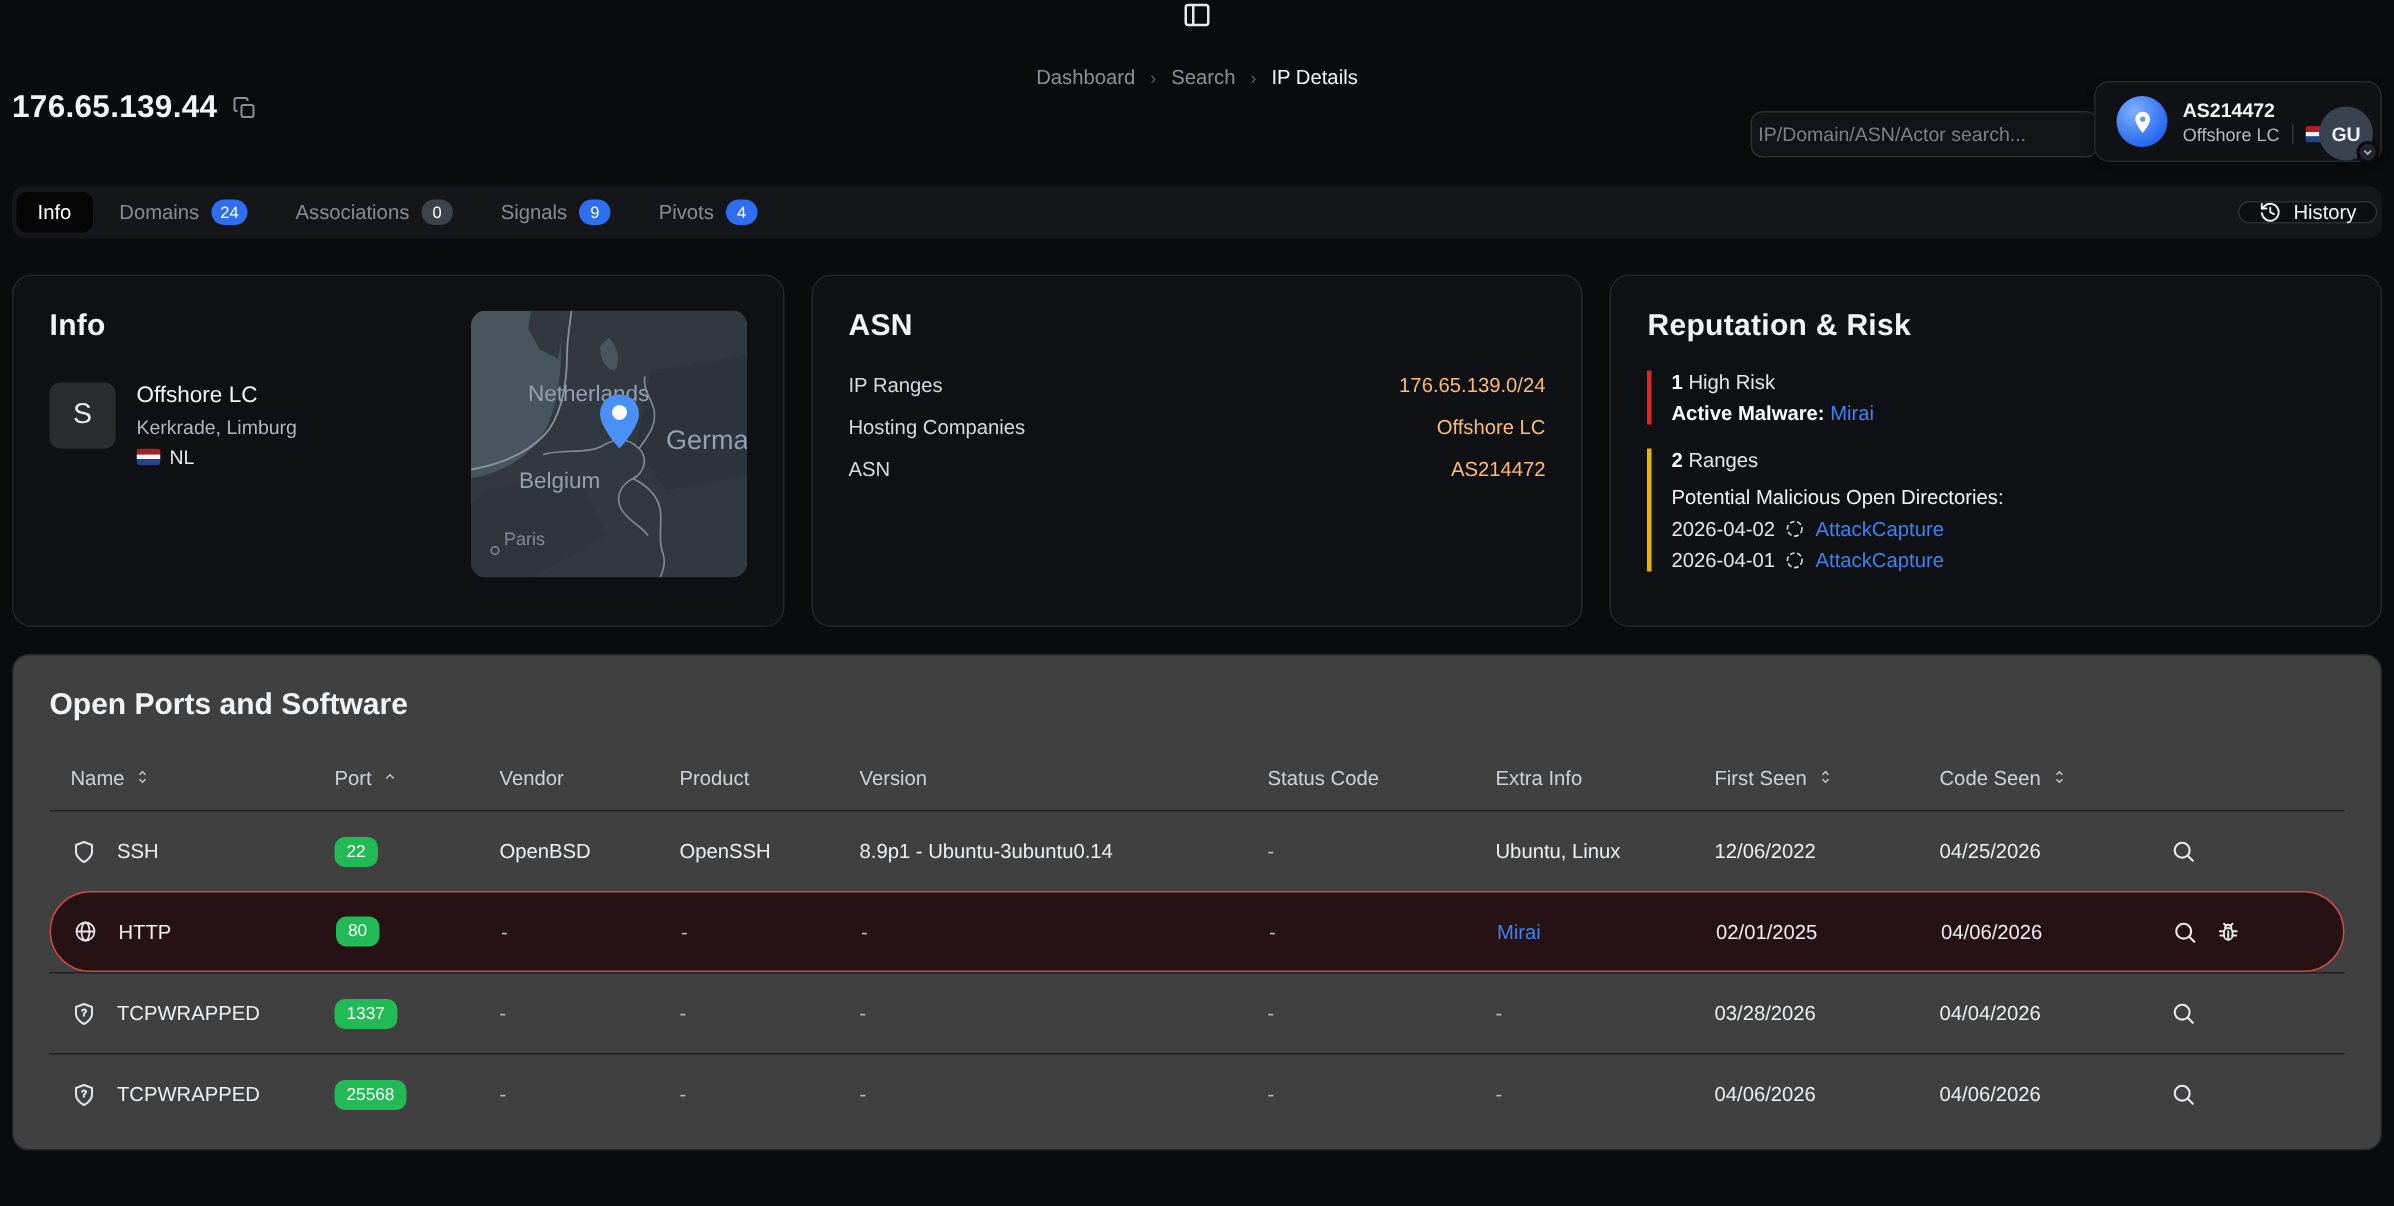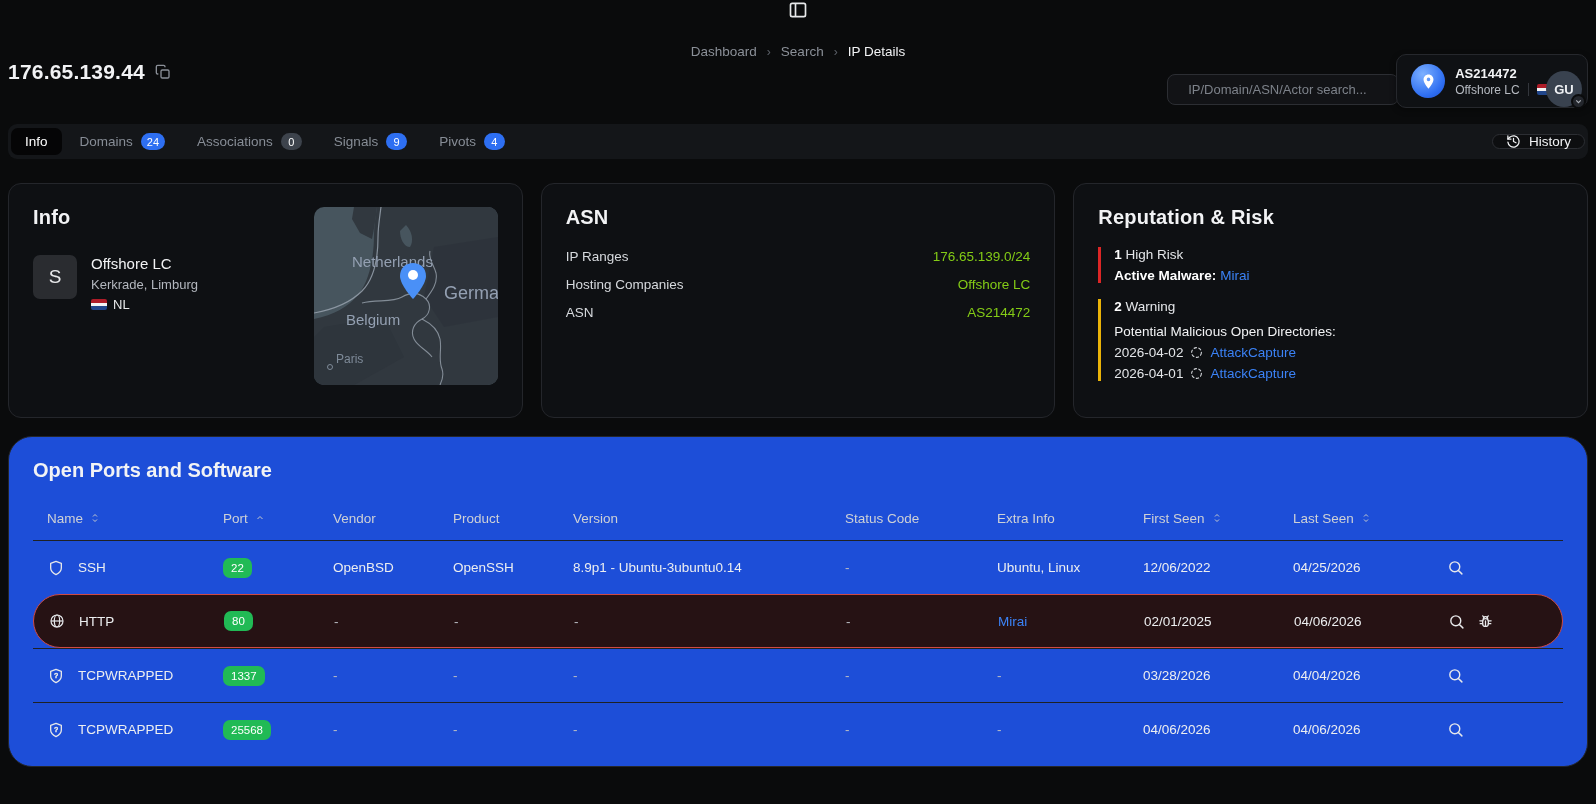--- a/index.html
+++ b/index.html
@@ -17,21 +17,21 @@
   .topbar { height:48px; display:flex; align-items:center; padding:0 14px; gap:12px;flex-direction:column; }
   .panel-btn { width:22px; height:22px; color:#e8e9eb; cursor:pointer; }
   .top-divider { width:1px; height:18px; background:#2a2c31; }
   .breadcrumb { display:flex; align-items:center; gap:10px; font-size:13.5px; }
   .crumb { color:#8b9098; cursor:pointer; }
   .crumb.current { color:#f2f3f5; }
   .crumb-sep { color:#5b6068; font-size:12px; }
   .topbar-right { margin-left:auto; display:flex; align-items:center; gap:10px; }
   .search-input {
     width:232px; height:31px; background:#121316; border:1px solid #2c2e33;
-    border-radius:8px; color:#e8e9eb; padding:0 20px; font-size:13px; outline:none;
+    border-radius:8px; color:#e8e9eb; padding:0 4px; font-size:13px; outline:none;
     font-family:"Liberation Sans", sans-serif;
   }
   .search-input::placeholder { color:#7d828a; }
   .btn-search {
     height:31px; padding:0 16px; border:none; border-radius:8px;
     background:var(--accent-blue); color:#fff; font-size:13.5px; cursor:pointer;
     font-family:"Liberation Sans", sans-serif;
   }
   .btn-upload {
     width:42px; height:31px; border-radius:8px; background:#0d0e10; border:1px solid #2c2e33;
@@ -99,35 +99,35 @@
     font-size:19px; display:flex; align-items:center; justify-content:center; }
   .org-name { font-size:15px; color:#f2f3f5; }
   .org-loc { font-size:13px; color:#b3b7be; margin-top:5px; }
   .org-cc { display:flex; align-items:center; gap:6px; font-size:13px; color:#e8e9eb; margin-top:5px; }
   .map { width:184px; height:178px; border-radius:10px; overflow:hidden; flex:none; margin-top:1px; cursor:grab; }
 
   
   .kv-rows { margin-top:20px; display:flex; flex-direction:column; gap:13px; }
   .kv { display:flex; justify-content:space-between; align-items:center; font-size:13.5px; }
   .kv .k { color:#d6d9dd; }
-  .kv .v { color:#84cc16; }
+  .kv .v { color:#fdba74; }
   .link { color:var(--link-blue); cursor:pointer; }
 
   
   .risk-block { margin-top:18px; border-left:3px solid var(--accent-red); padding-left:13px; }
   .warn-block { margin-top:16px; border-left:3px solid var(--accent-yellow); padding-left:13px; }
   .risk-line { font-size:13.5px; color:#e4e6e9; }
   .risk-line b { color:#fff; }
   .risk-line + .risk-line { margin-top:6px; }
   .warn-title { margin-top:10px; font-weight:normal; font-size:13.5px; }
   .dir-row { display:flex; align-items:center; gap:7px; margin-top:6px; font-size:13.5px; color:#e4e6e9; }
   .globe-sm { color:#d6d9dd; }
 
   
-  .table-card { margin-top:18px; background:#1d4ed8; border:1px solid #24262b; border-radius:24px;
+  .table-card { margin-top:18px; background:#404040; border:1px solid #24262b; border-radius:11px;
     padding:22px 24px 10px; }
   .table-card h2 { font-size:20px; }
   .tgrid { display:grid; grid-template-columns:176px 110px 120px 120px 272px 152px 146px 150px 140px 1fr;
     align-items:center; padding:0 14px; }
   .thead { height:44px; margin-top:14px; color:#ced1d6; font-size:13.5px; }
   .th { display:flex; align-items:center; gap:6px; cursor:pointer; }
   .sort-ico { color:#c4c8cd; }
   .trow { height:54px; border-top:1px solid #1f2125; font-size:13.5px; color:#eceef0; cursor:pointer; }
   .trow.flagged { border:1px solid #cf4a45; background:#261214; border-radius:28px; }
   .name-cell { display:flex; align-items:center; gap:14px; }
@@ -319,21 +319,21 @@
       </div>
     </div>
 
     <div class="card">
       <h2>Reputation &amp; Risk</h2>
       <div class="risk-block">
         <div class="risk-line"><b>1</b> <span>High Risk</span></div>
         <div class="risk-line"><b>Active Malware:</b> <span class="link">Mirai</span></div>
       </div>
       <div class="warn-block">
-        <div class="risk-line"><b>2</b> <span>Warning</span></div>
+        <div class="risk-line"><b>2</b> <span>Ranges</span></div>
         <div class="warn-title">Potential Malicious Open Directories:</div>
         <div class="dir-row">
           <span>2026-04-02</span>
           <span class="icon globe-sm">
             <svg width="13" height="13" viewBox="0 0 24 24" fill="none" stroke="currentColor" stroke-width="2" stroke-dasharray="6 3">
                 <circle cx="12" cy="12" r="9"></circle>
               </svg>
           </span>
           <span class="link">AttackCapture</span>
         </div>
@@ -388,21 +388,21 @@
       <div class="th">
         <span>First Seen</span>
         <span class="icon sort-ico">
             <svg width="12" height="12" viewBox="0 0 24 24" fill="none" stroke="currentColor" stroke-width="2">
               <polyline points="8 9 12 5 16 9"></polyline>
               <polyline points="8 15 12 19 16 15"></polyline>
             </svg>
           </span>
       </div>
       <div class="th">
-        <span>Last Seen</span>
+        <span>Code Seen</span>
         <span class="icon sort-ico">
             <svg width="12" height="12" viewBox="0 0 24 24" fill="none" stroke="currentColor" stroke-width="2">
               <polyline points="8 9 12 5 16 9"></polyline>
               <polyline points="8 15 12 19 16 15"></polyline>
             </svg>
           </span>
       </div>
       <div class="th"></div>
     </div>
     <div id="table-body">

